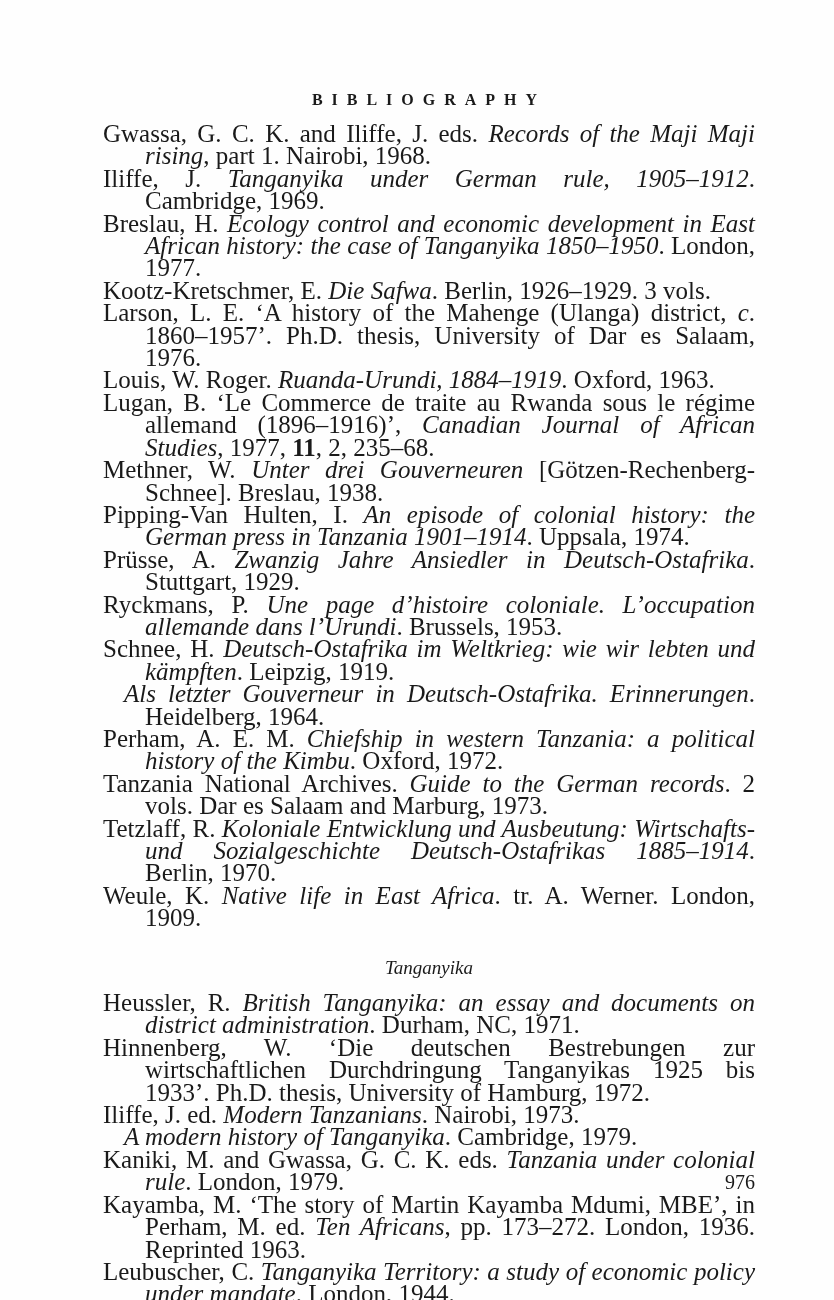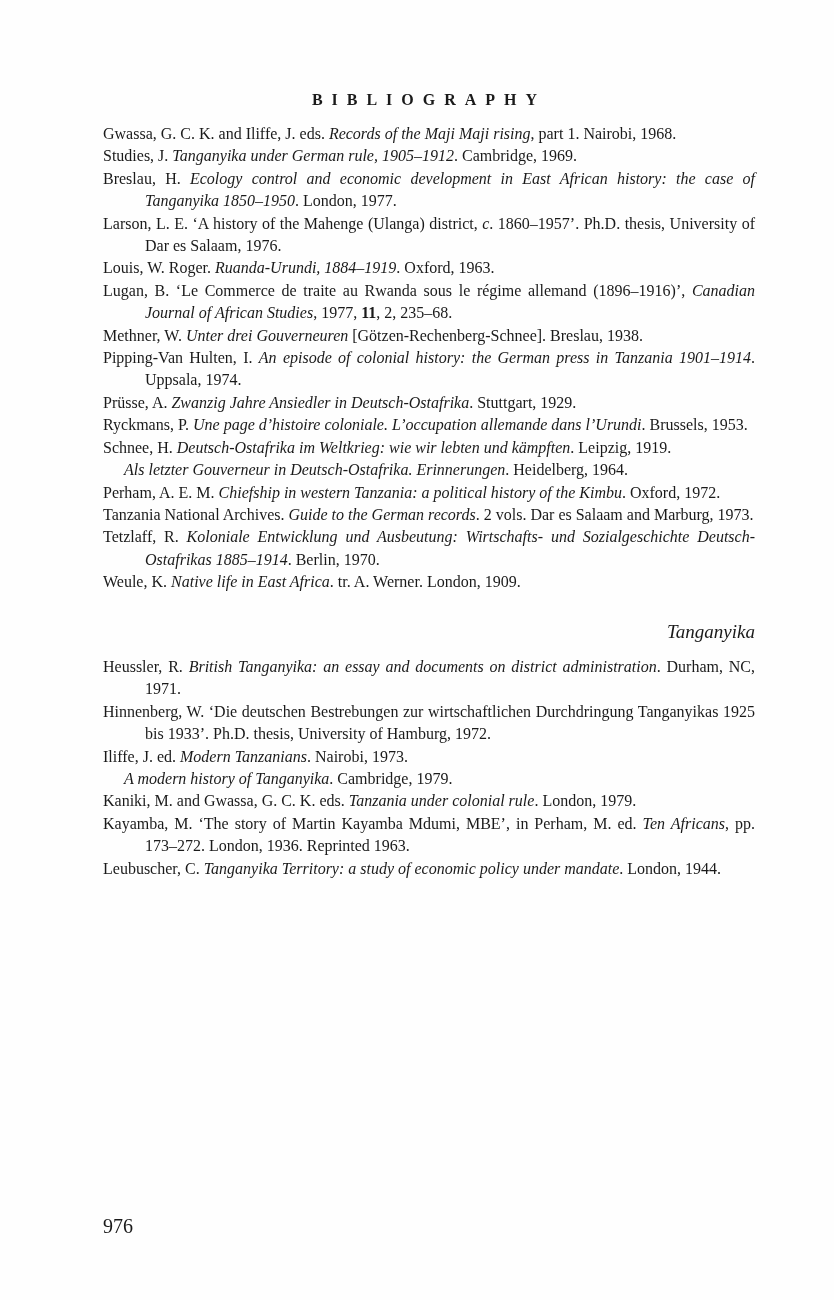--- a/index.html
+++ b/index.html
@@ -22,63 +22,63 @@
   .running-head {
     text-align: center;
     font-size: 16px;
     font-weight: 700;
     letter-spacing: 9px;
     line-height: 16px;
     margin-bottom: 15px;
   }
   .entries p.entry {
     margin: 0;
-    font-size: 16px;
+    font-size: 25px;
     line-height: 22.4px;
     text-align: justify;
     padding-left: 42px;
     text-indent: -42px; 
   }
   .entries p.entry.cont {
     text-indent: -21px; 
   }
   .section-heading {
-    text-align: right;
+    text-align: center;
     font-style: italic;
     font-size: 19px;
     line-height: 22.4px;
     margin-top: 27px;
     margin-bottom: 13px;
   }
   .italic { font-style: italic; }
   .bold   { font-weight: 700; }
   .roman  { font-style: normal; }
   .page-number {
     position: absolute;
     left: 103px;
     width: 652px;
     top: 1170px;
-    text-align: left;
+    text-align: right;
     font-size: 20px;
     line-height: 24px;
-    margin-top: 44px;
   }
 </style>
 </head>
 <body>
 
 <div class="page">
   <div class="content">
 
     <div class="running-head">BIBLIOGRAPHY</div>
 
     <div class="entries" id="section-general">
         <p class="entry"><span class="roman">Gwassa, G. C. K. and Iliffe, J. eds. </span><span class="italic">Records of the Maji Maji rising</span><span class="roman">, part 1. Nairobi, 1968.</span></p>
-        <p class="entry"><span class="roman">Studies, J. </span><span class="italic">Tanganyika under German rule, 1905–1912</span><span class="roman">. Cambridge, 1969.</span></p>
+        <p class="entry"><span class="roman">Iliffe, J. </span><span class="italic">Tanganyika under German rule, 1905–1912</span><span class="roman">. Cambridge, 1969.</span></p>
         <p class="entry"><span class="roman">Breslau, H. </span><span class="italic">Ecology control and economic development in East African history: the case of Tanganyika 1850–1950</span><span class="roman">. London, 1977.</span></p>
+        <p class="entry"><span class="roman">Kootz-Kretschmer, E. </span><span class="italic">Die Safwa</span><span class="roman">. Berlin, 1926–1929. 3 vols.</span></p>
         <p class="entry"><span class="roman">Larson, L. E. ‘A history of the Mahenge (Ulanga) district, </span><span class="italic">c</span><span class="roman">. 1860–1957’. Ph.D. thesis, University of Dar es Salaam, 1976.</span></p>
         <p class="entry"><span class="roman">Louis, W. Roger. </span><span class="italic">Ruanda-Urundi, 1884–1919</span><span class="roman">. Oxford, 1963.</span></p>
         <p class="entry"><span class="roman">Lugan, B. ‘Le Commerce de traite au Rwanda sous le régime allemand (1896–1916)’, </span><span class="italic">Canadian Journal of African Studies</span><span class="roman">, 1977, </span><span class="bold">11</span><span class="roman">, 2, 235–68.</span></p>
         <p class="entry"><span class="roman">Methner, W. </span><span class="italic">Unter drei Gouverneuren</span><span class="roman"> [Götzen-Rechenberg-Schnee]. Breslau, 1938.</span></p>
         <p class="entry"><span class="roman">Pipping-Van Hulten, I. </span><span class="italic">An episode of colonial history: the German press in Tanzania 1901–1914</span><span class="roman">. Uppsala, 1974.</span></p>
         <p class="entry"><span class="roman">Prüsse, A. </span><span class="italic">Zwanzig Jahre Ansiedler in Deutsch-Ostafrika</span><span class="roman">. Stuttgart, 1929.</span></p>
         <p class="entry"><span class="roman">Ryckmans, P. </span><span class="italic">Une page d’histoire coloniale. L’occupation allemande dans l’Urundi</span><span class="roman">. Brussels, 1953.</span></p>
         <p class="entry"><span class="roman">Schnee, H. </span><span class="italic">Deutsch-Ostafrika im Weltkrieg: wie wir lebten und kämpften</span><span class="roman">. Leipzig, 1919.</span></p>
         <p class="entry cont"><span class="italic">Als letzter Gouverneur in Deutsch-Ostafrika. Erinnerungen</span><span class="roman">. Heidelberg, 1964.</span></p>
         <p class="entry"><span class="roman">Perham, A. E. M. </span><span class="italic">Chiefship in western Tanzania: a political history of the Kimbu</span><span class="roman">. Oxford, 1972.</span></p>

